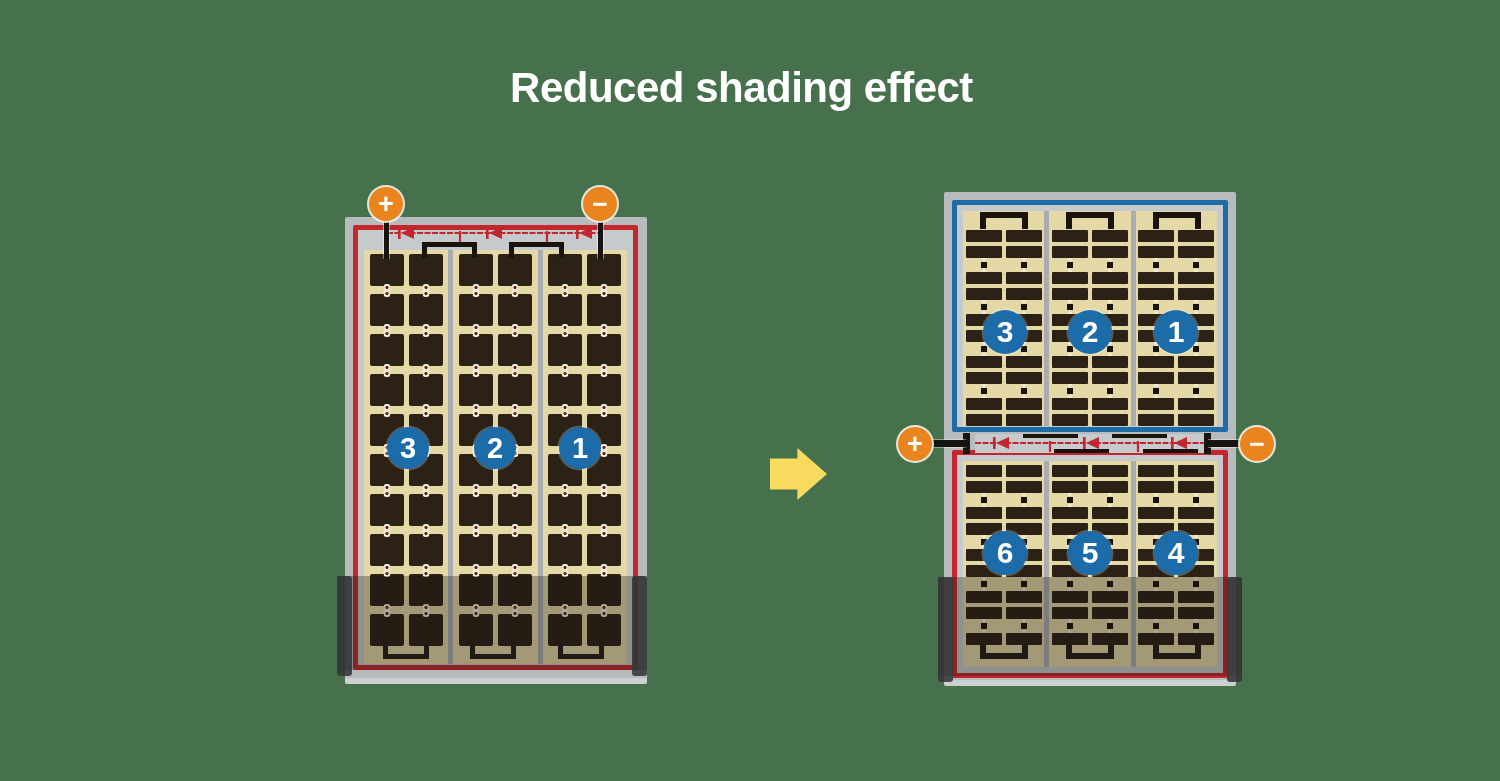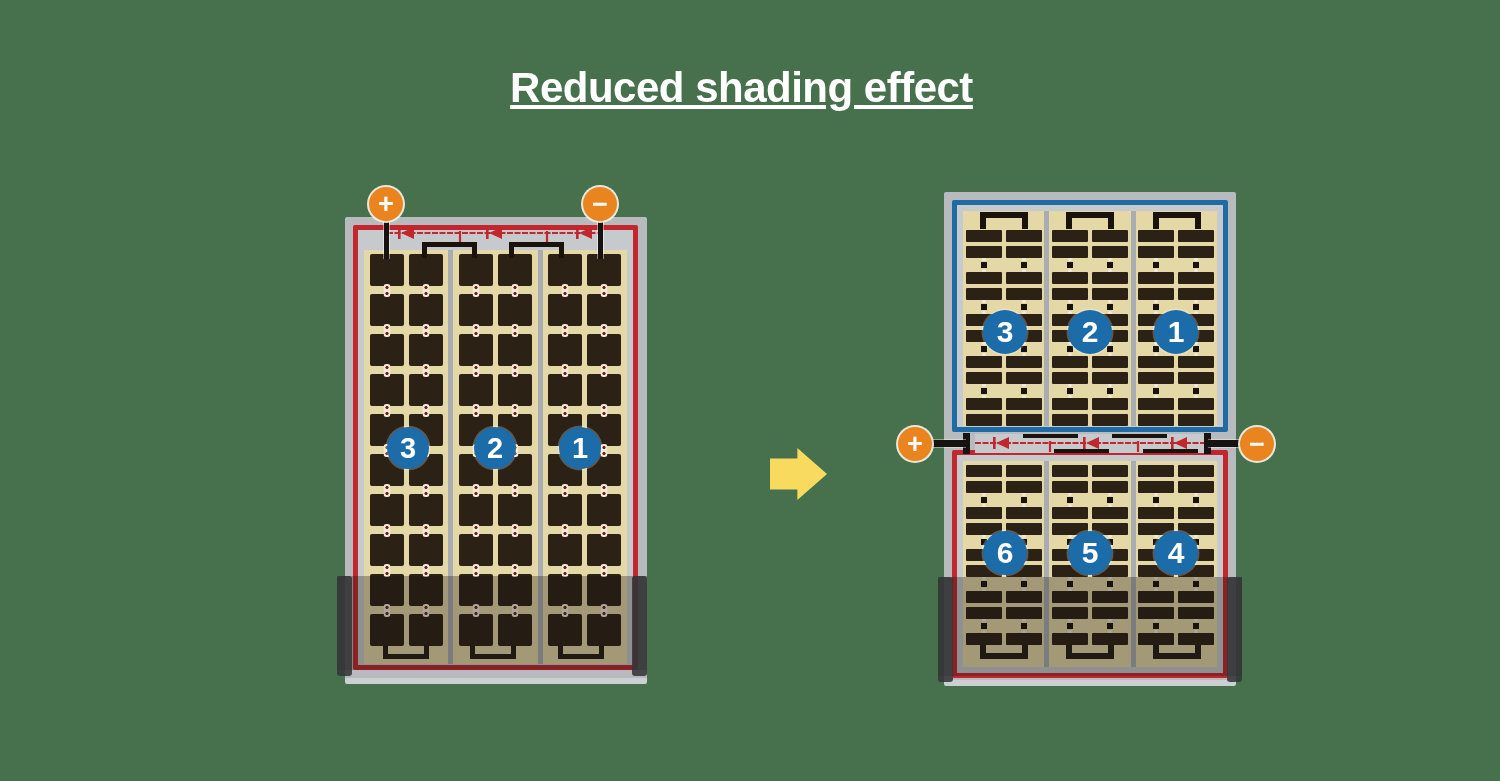--- a/index.html
+++ b/index.html
@@ -1,19 +1,19 @@
 <!DOCTYPE html>
 <html style="--bg: #47704d; --title_text: #ffffff; --frame: #b8bbbe; --margin: #c7cacc; --divider: #a9adb2; --tan: #e5d8a7; --cell: #2b2115; --busbar: #1a130c; --wire: #171310; --red: #c1272d; --blue: #1e6ba6; --circle: #1b6ca8; --orange: #e9841f; --yellow: #f8da5e; --shade: rgba(25,22,18,0.32); --cap: rgba(52,53,56,0.88);"><head>
 <meta charset="utf-8">
 <style>
   html,body{margin:0;padding:0;background:var(--bg,#47704d);}
   .stage{position:relative;width:1500px;height:781px;background:var(--bg);overflow:hidden;
          font-family:"Liberation Sans","DejaVu Sans",sans-serif;}
   .title{position:absolute;left:0;top:64px;width:1483px;text-align:center;margin:0;
-         font-size:42px;font-weight:700;letter-spacing:-0.5px;color:var(--title_text);text-decoration:underline;}
+         font-size:42px;font-weight:700;letter-spacing:-0.5px;color:var(--title_text);}
   
   .frame{position:absolute;background:var(--frame);border-bottom:6px solid #ccd0d2;border-radius:2px;z-index:1;}
   .pborder{position:absolute;box-sizing:border-box;background:var(--margin);z-index:2;border-radius:2px;}
   .pborder.red{border:5px solid var(--red);}
   .pborder.blue{border:5px solid var(--blue);}
   .tan{position:absolute;display:flex;gap:5px;background:var(--divider);z-index:3;}
   .pair{flex:1;background:var(--tan);display:flex;justify-content:center;position:relative;}
   .pair.full{gap:5px;padding-top:4px;}
   .pair.half{gap:4px;padding-top:4px;}
   .colF{width:34px;} .colH{width:36px;}

